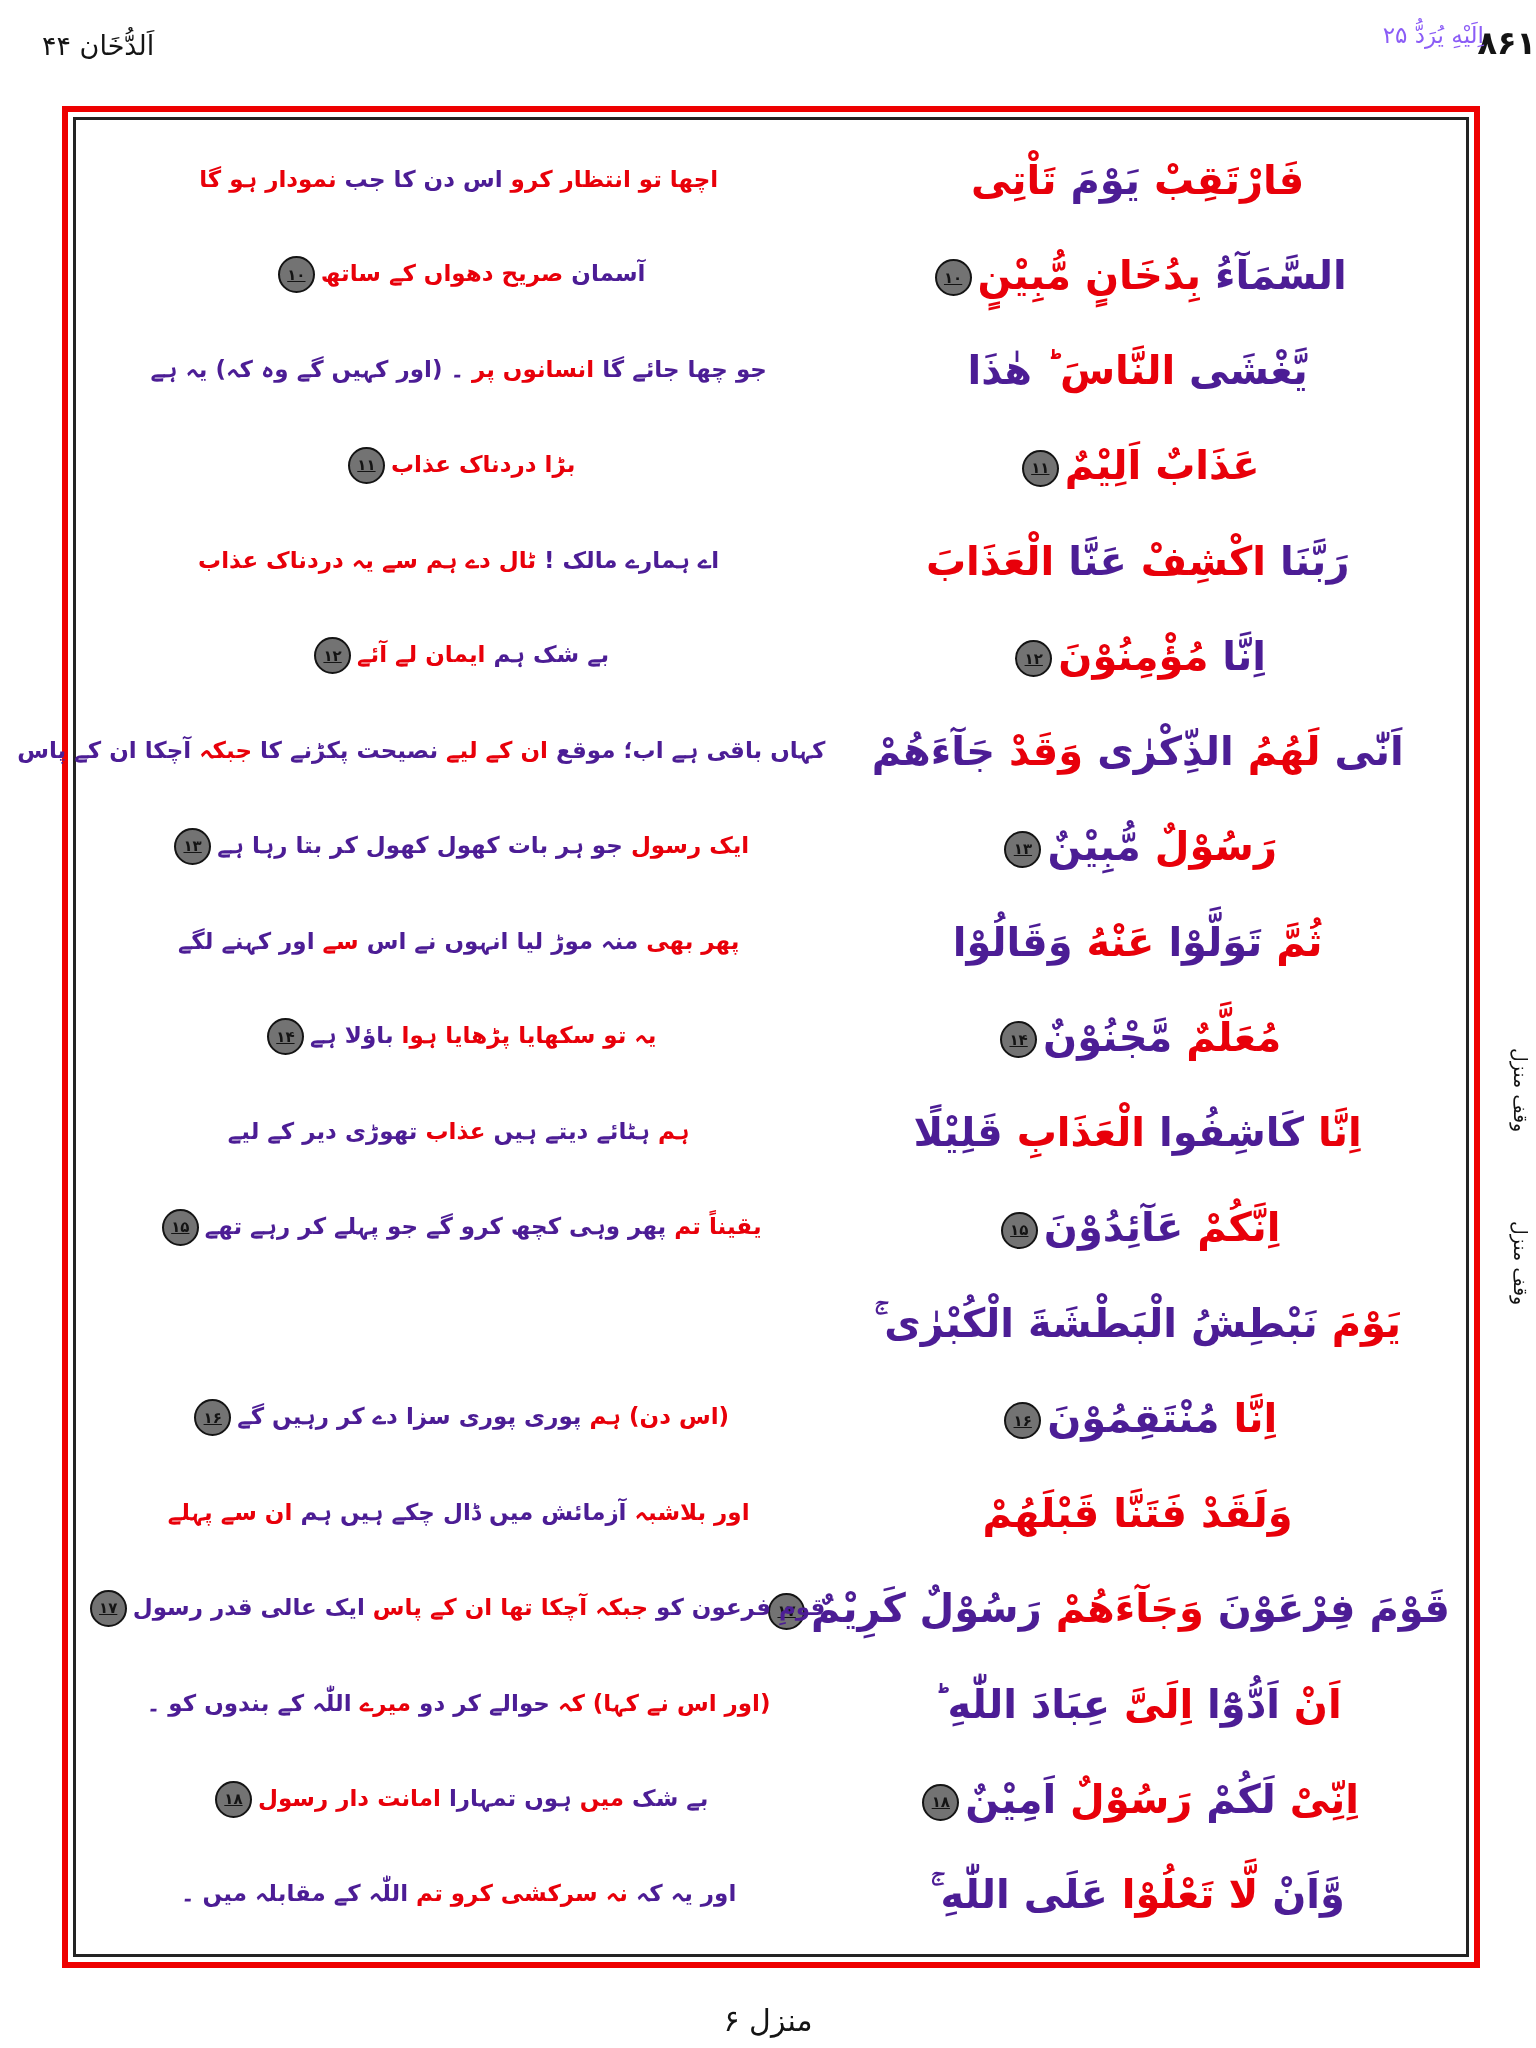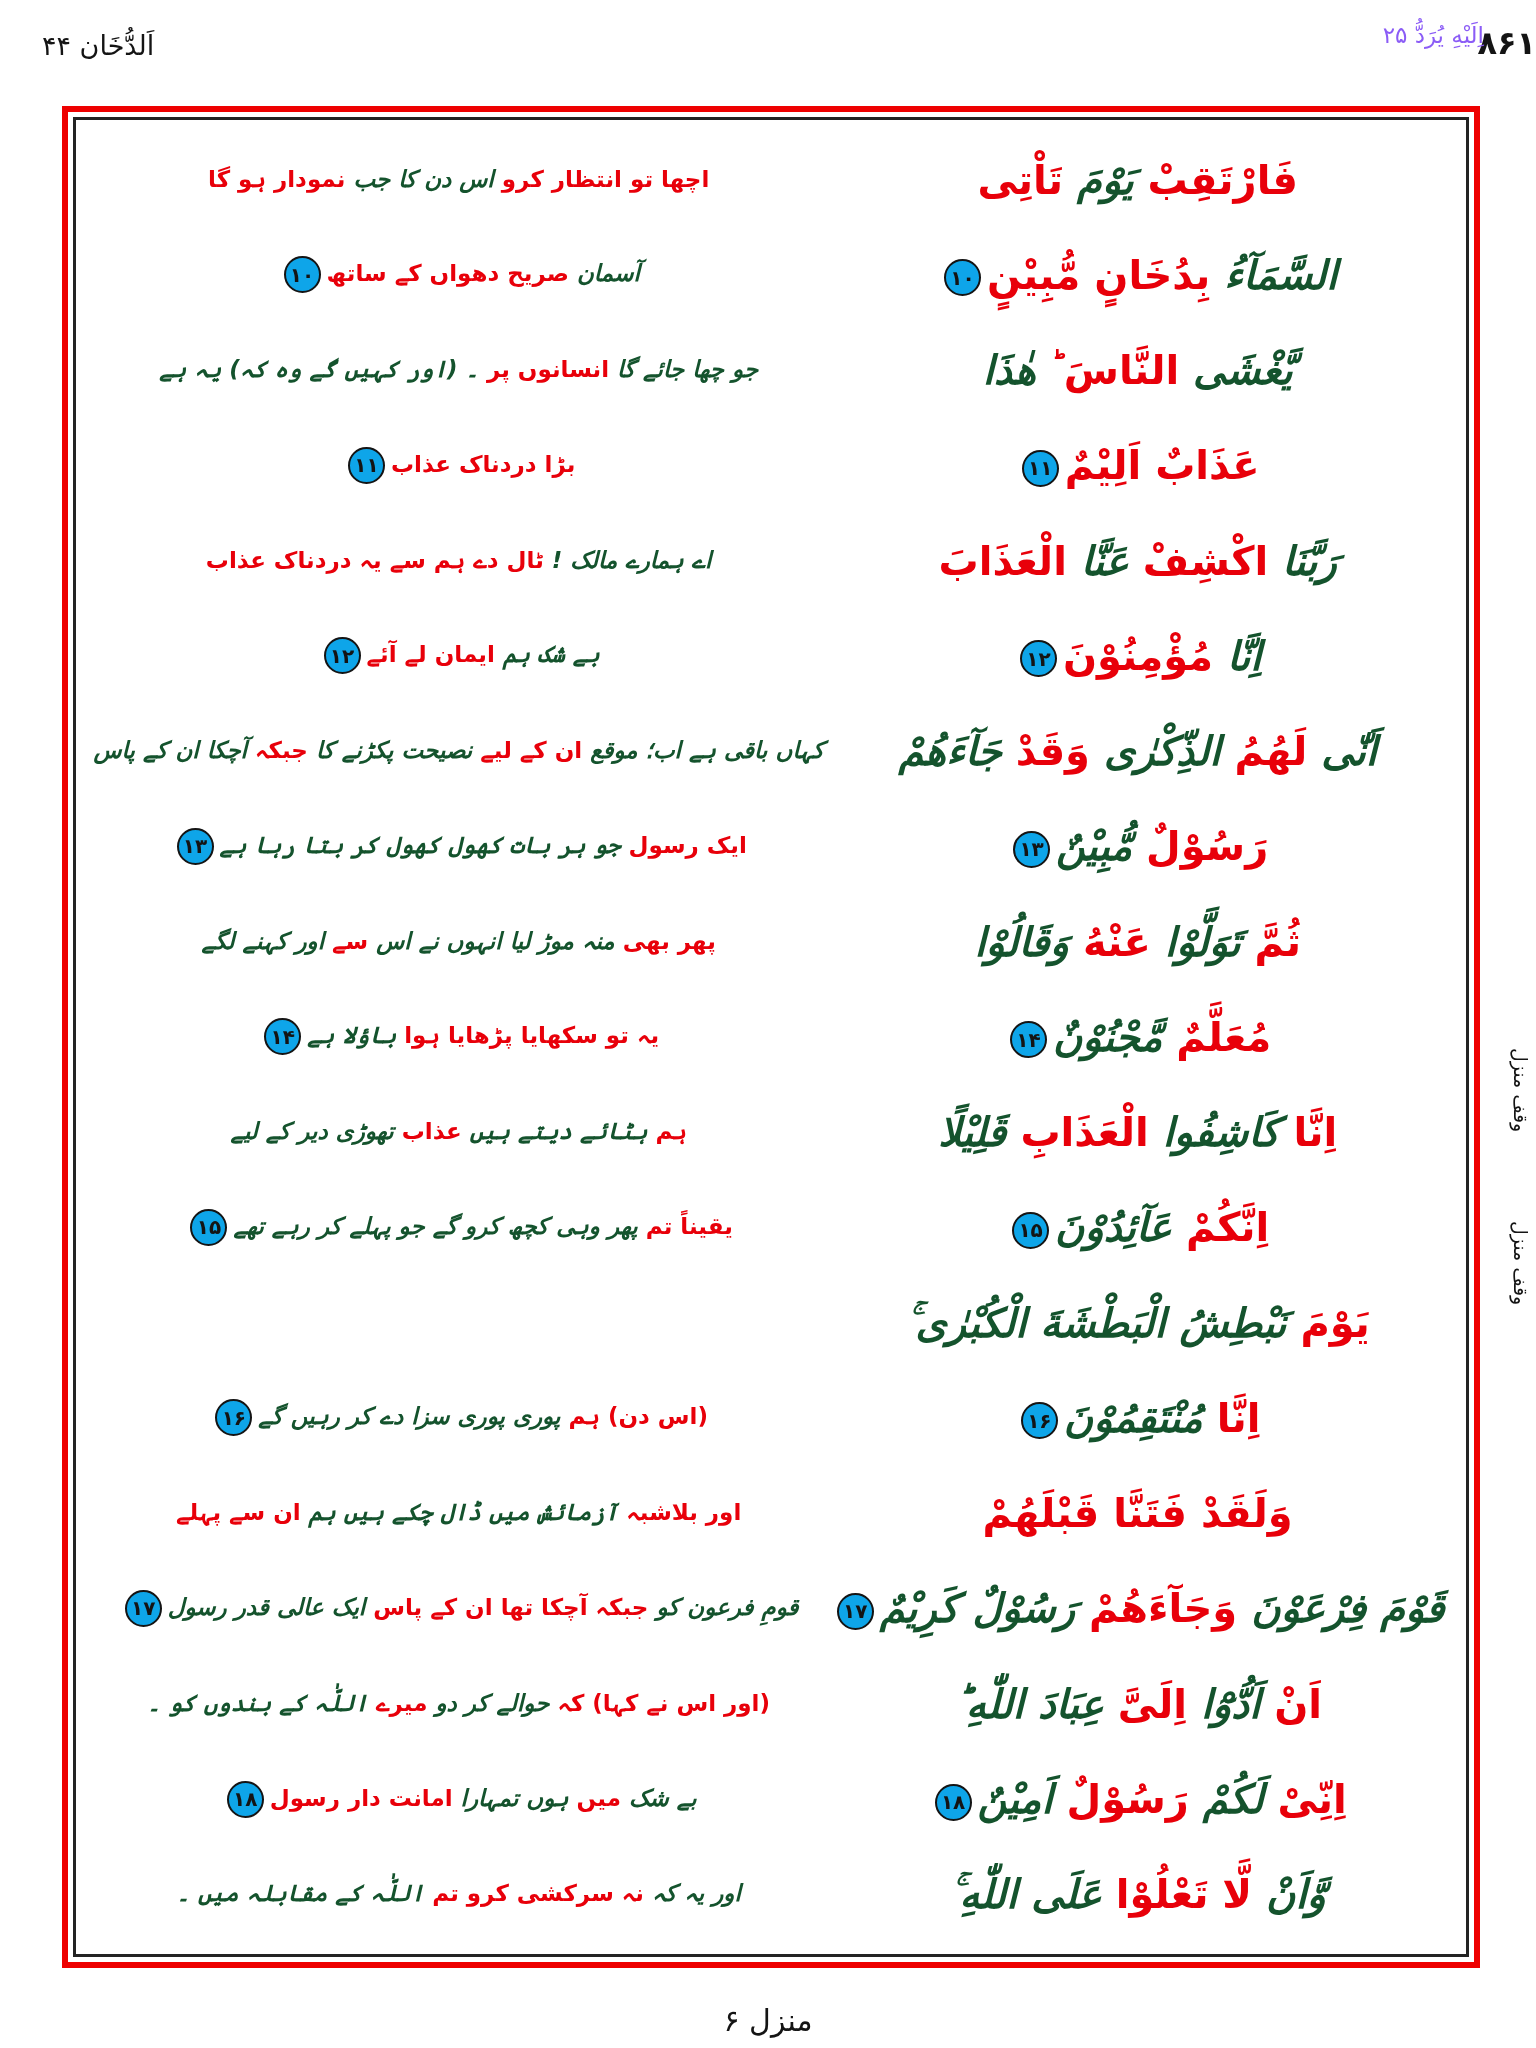--- a/index.html
+++ b/index.html
@@ -13,25 +13,25 @@
   
   .frame{position:absolute;left:62px;top:106px;width:1418px;height:1862px;
          border:6px solid #ee0000;box-sizing:border-box;background:#ffffff;}
   .frame-inner{position:absolute;inset:5px;border:3px solid #232323;box-sizing:border-box;}
   .rows{position:absolute;inset:12px 16px;direction:rtl;display:flex;flex-direction:column;
         justify-content:space-between;}
   .verse-row{display:flex;align-items:center;height:95px;}
   .arabic-cell{width:46%;text-align:center;font-size:40px;font-weight:bold;white-space:nowrap;line-height:1.1;}
   .urdu-cell{width:54%;text-align:center;font-size:23px;font-weight:bold;white-space:nowrap;line-height:1.2;}
   .red{color:#e8000a;}
-  .blk{color:#14532d;font-style:italic;}
+  .blk{color:#4c1d95;}
   .ayah{display:inline-flex;align-items:center;justify-content:center;
         width:33px;height:33px;border:2.5px solid #141414;border-radius:50%;
-        font-size:20px;font-weight:bold;color:#141414;margin:0 6px;vertical-align:middle;
-        background:#0ea5e9;flex:none;}
+        font-size:15px;font-weight:bold;color:#141414;margin:0 6px;vertical-align:middle;
+        background:#737373;flex:none;text-decoration:underline;}
   
   .margin-note{position:absolute;right:4px;width:36px;writing-mode:vertical-rl;
                font-size:19px;color:#141414;letter-spacing:2px;}
   .mn1{top:972px;height:160px;}
   .mn2{top:1145px;height:160px;}
   
   .ftr{position:absolute;left:0;right:0;bottom:10px;text-align:center;font-size:30px;color:#141414;}
 </style>
 </head>
 <body>

